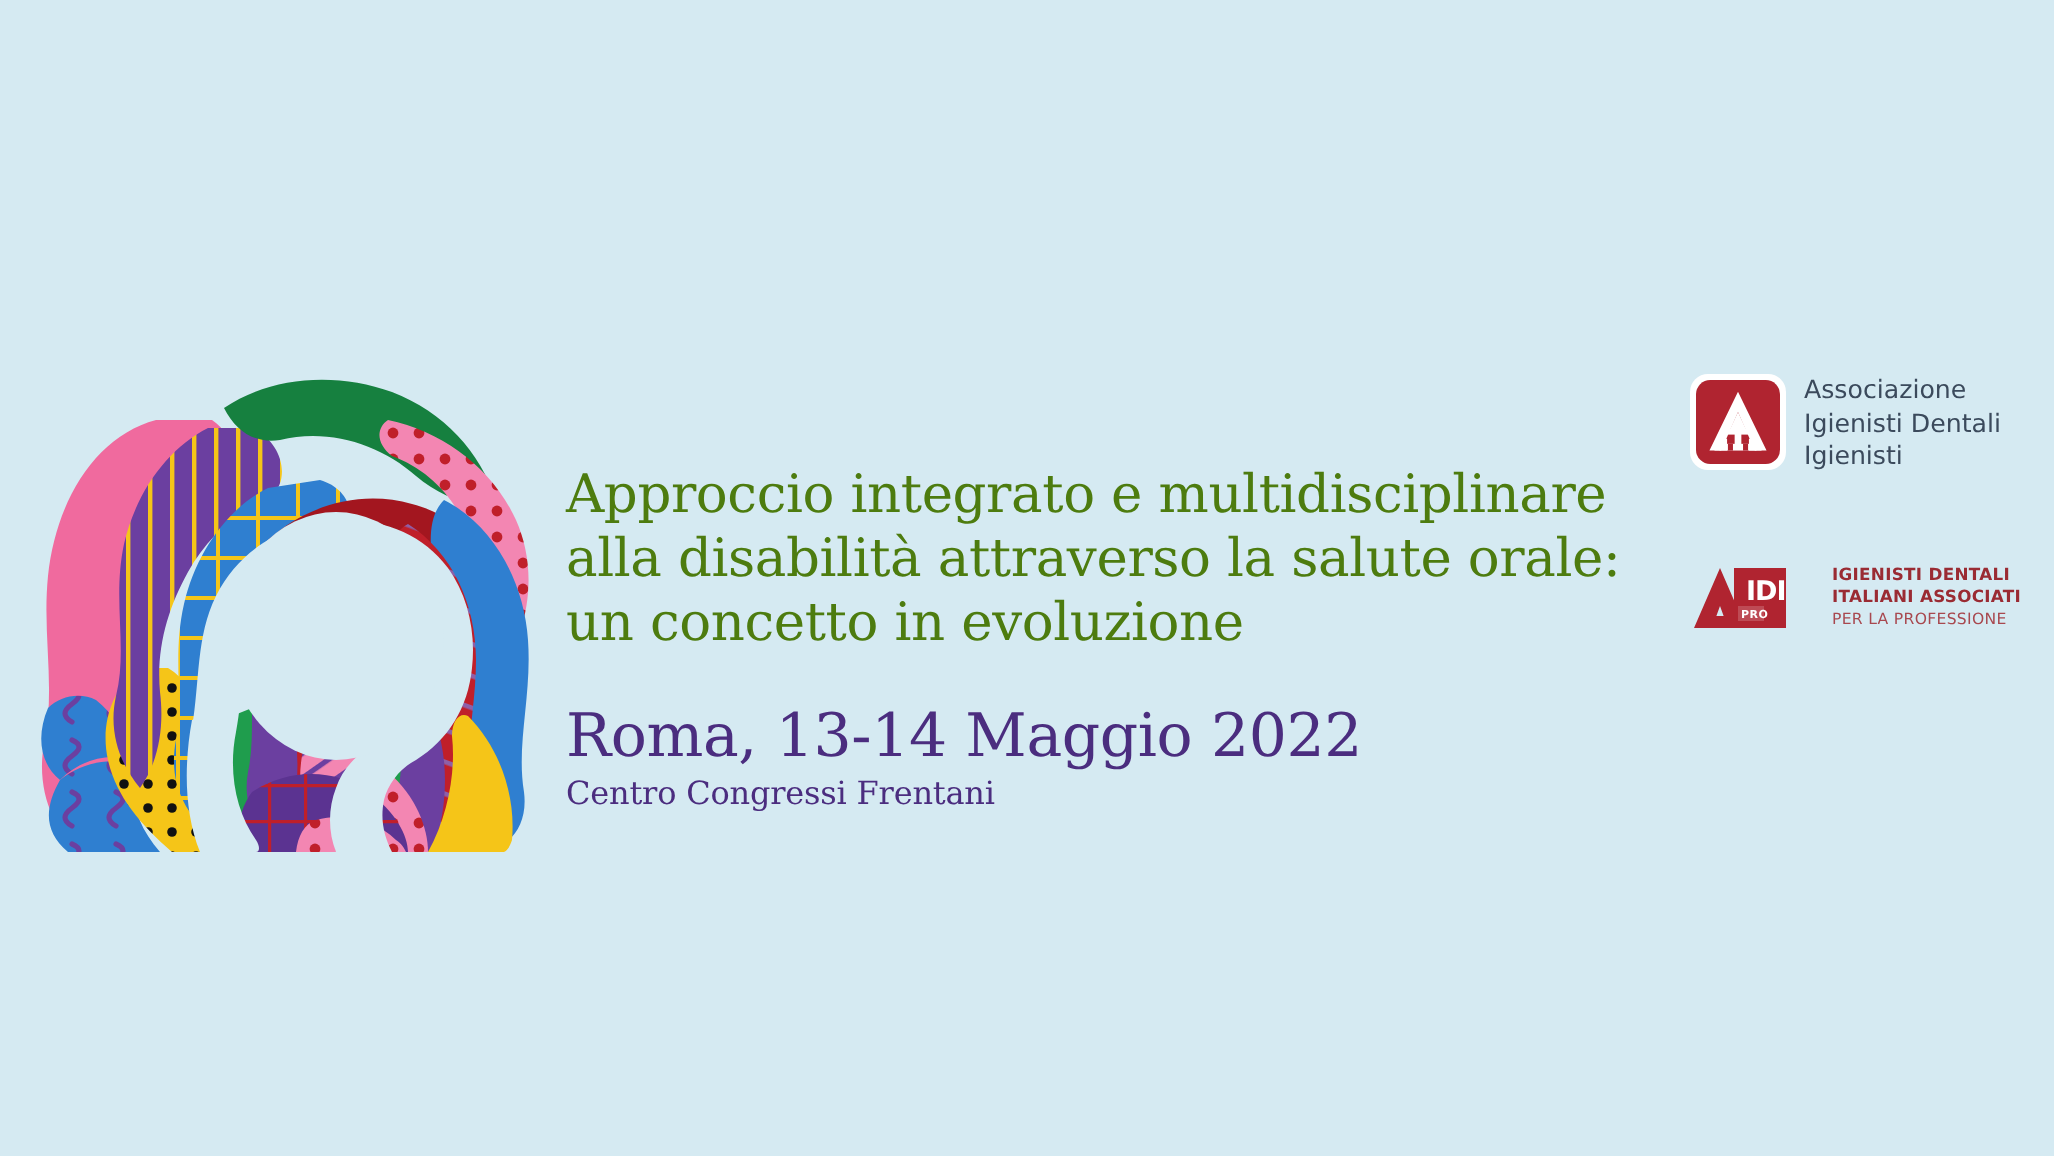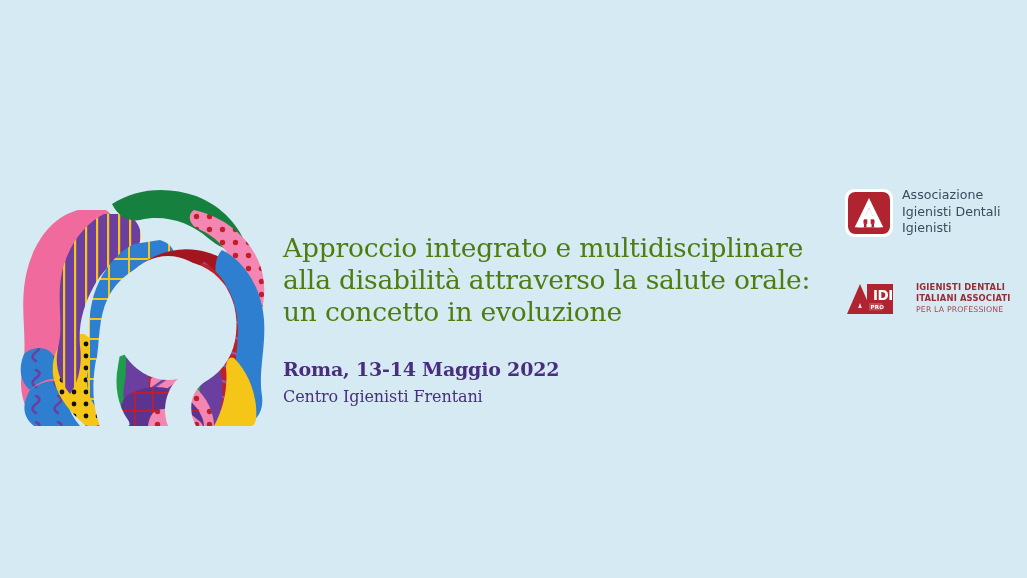--- a/index.html
+++ b/index.html
@@ -41,23 +41,23 @@
     font-size: 26.5px;
     line-height: 32px;
     color: #4d7c0f;
     font-weight: 400;
     letter-spacing: -0.2px;
     white-space: nowrap;
   }
   #event-meta { margin-top: 24px; }
   #event-date {
     font-family: "DejaVu Serif", "Liberation Serif", serif;
-    font-size: 19px;
+    font-size: 30px;
     line-height: 30px;
-    font-weight: 700;
+    font-weight: 400;
     color: #4b2d7f;
     letter-spacing: -0.2px;
     margin-top: 26px;
   }
   #event-venue {
     font-family: "DejaVu Serif", "Liberation Serif", serif;
     font-size: 16px;
     line-height: 22px;
     color: #4b2d7f;
     margin-top: 2px;
@@ -68,21 +68,21 @@
   #logo-stack {
     position: absolute;
     left: 845px;
     top: 186px;
     width: 175px;
   }
 
   
   #logo-aidi {
     display: flex;
-    align-items: flex-end;
+    align-items: center;
     gap: 9px;
   }
   #aidi-mark {
     width: 48px;
     height: 48px;
     flex: 0 0 48px;
     background: #ffffff;
     border-radius: 9px;
     padding: 3px;
     box-sizing: border-box;
@@ -280,21 +280,21 @@
   </div>
 
   <div id="text-block">
     <div id="event-title">
       <div class="title-line">Approccio integrato e multidisciplinare</div>
       <div class="title-line">alla disabilità attraverso la salute orale:</div>
       <div class="title-line">un concetto in evoluzione</div>
     </div>
     <div id="event-meta">
       <div id="event-date">Roma, 13-14 Maggio 2022</div>
-      <div id="event-venue">Centro Igienisti Frentani</div>
+      <div id="event-venue">Centro Congressi Frentani</div>
     </div>
   </div>
 
   <div id="logo-stack">
 
     <div id="logo-aidi">
       <div id="aidi-mark">
         <svg viewBox="0 0 100 100" xmlns="http://www.w3.org/2000/svg" aria-hidden="true">
           <rect x="0" y="0" width="100" height="100" rx="17" fill="#b02430"></rect>
 

